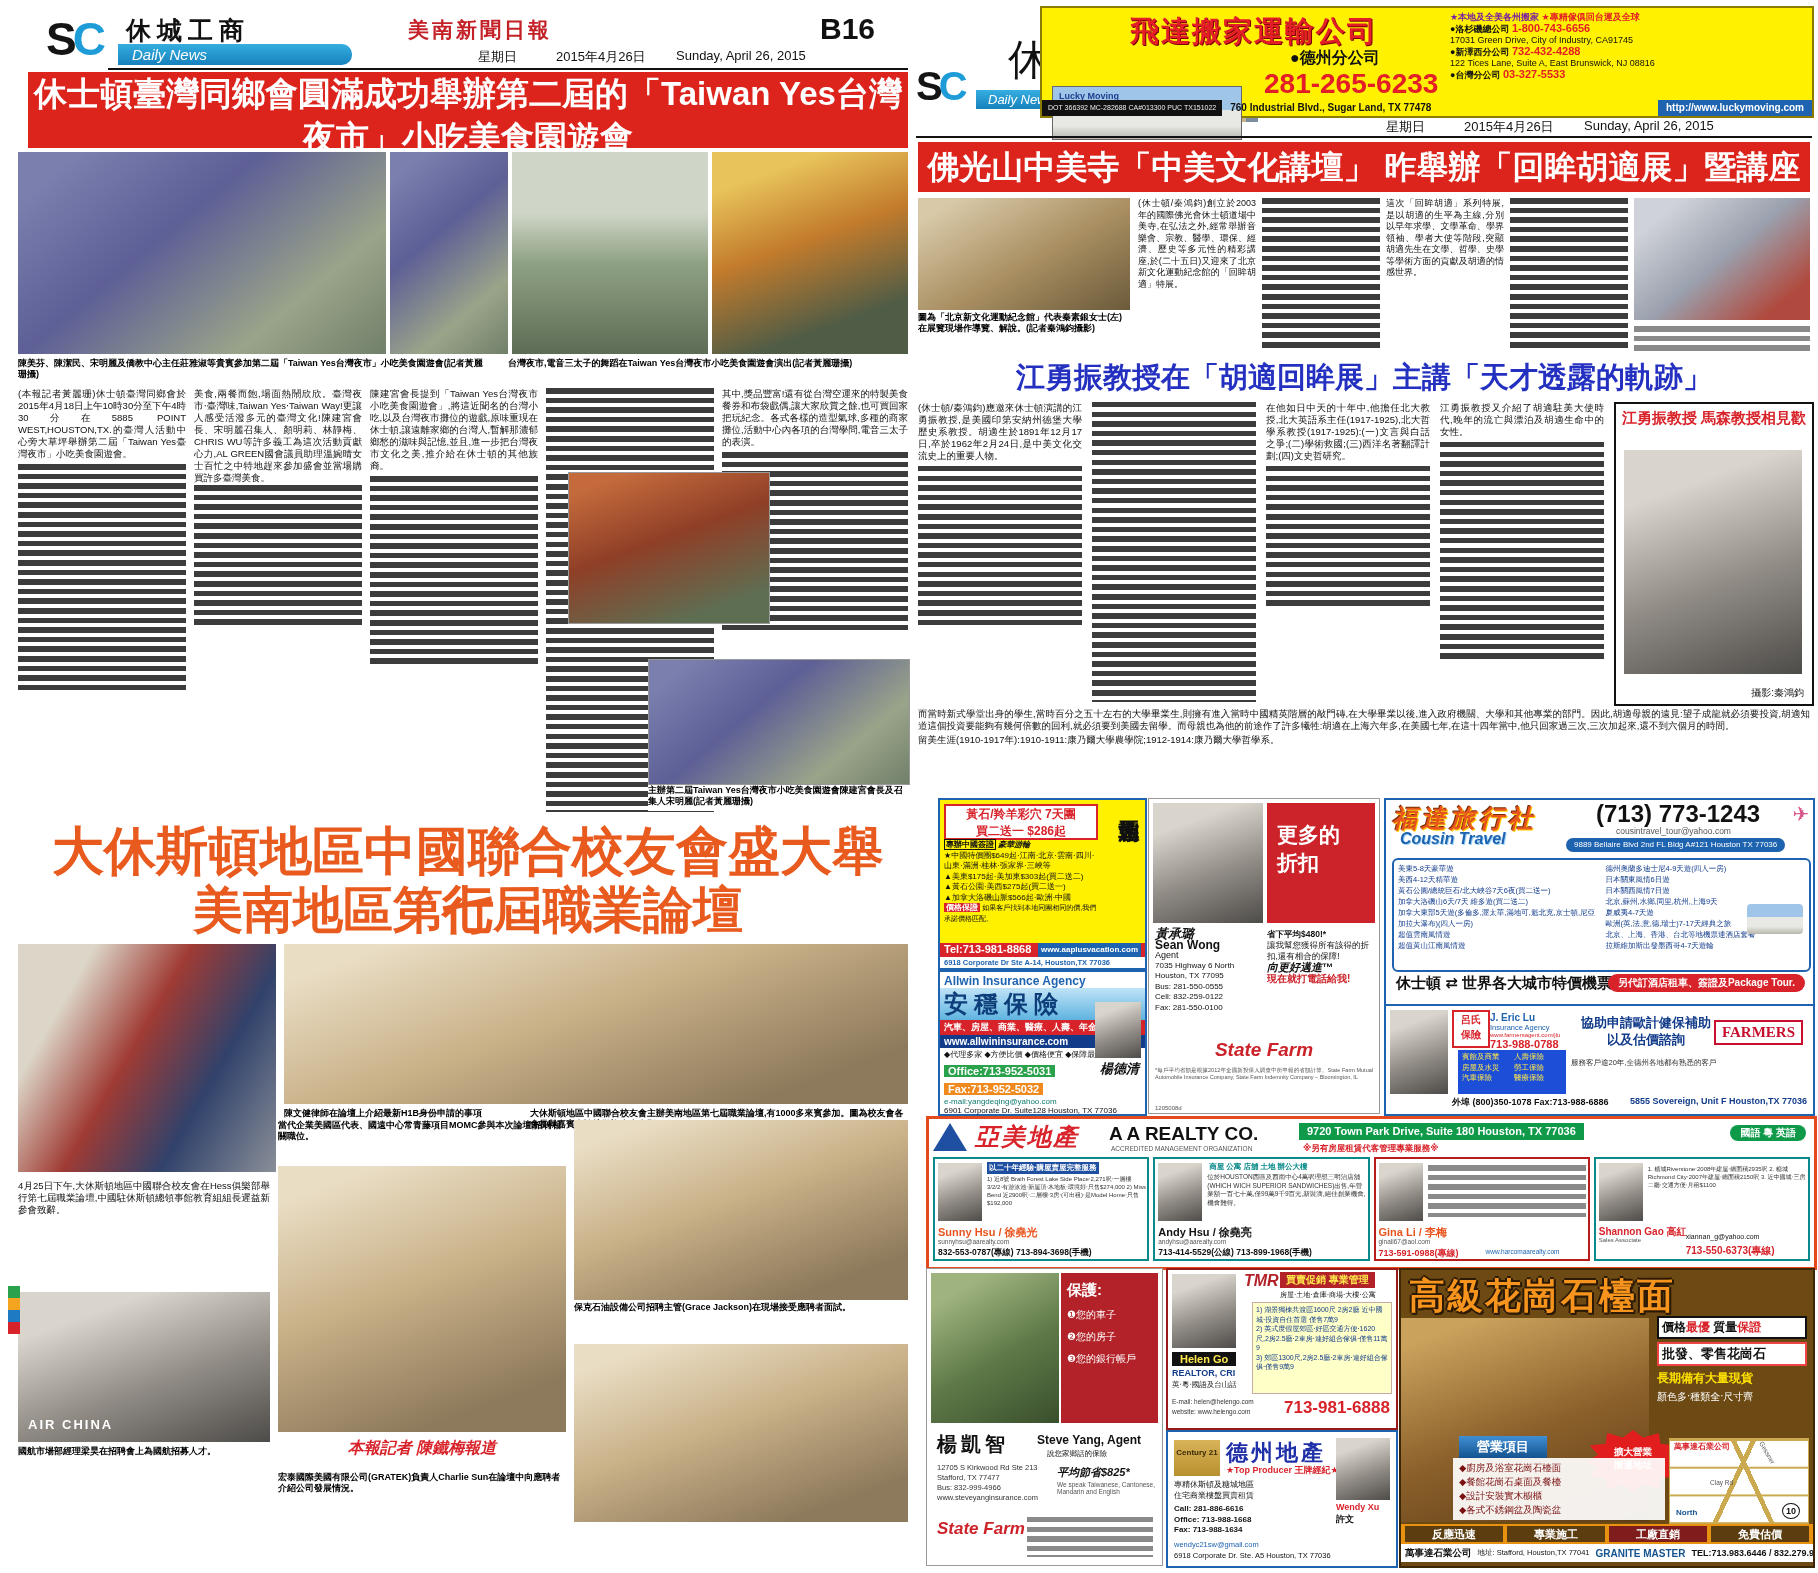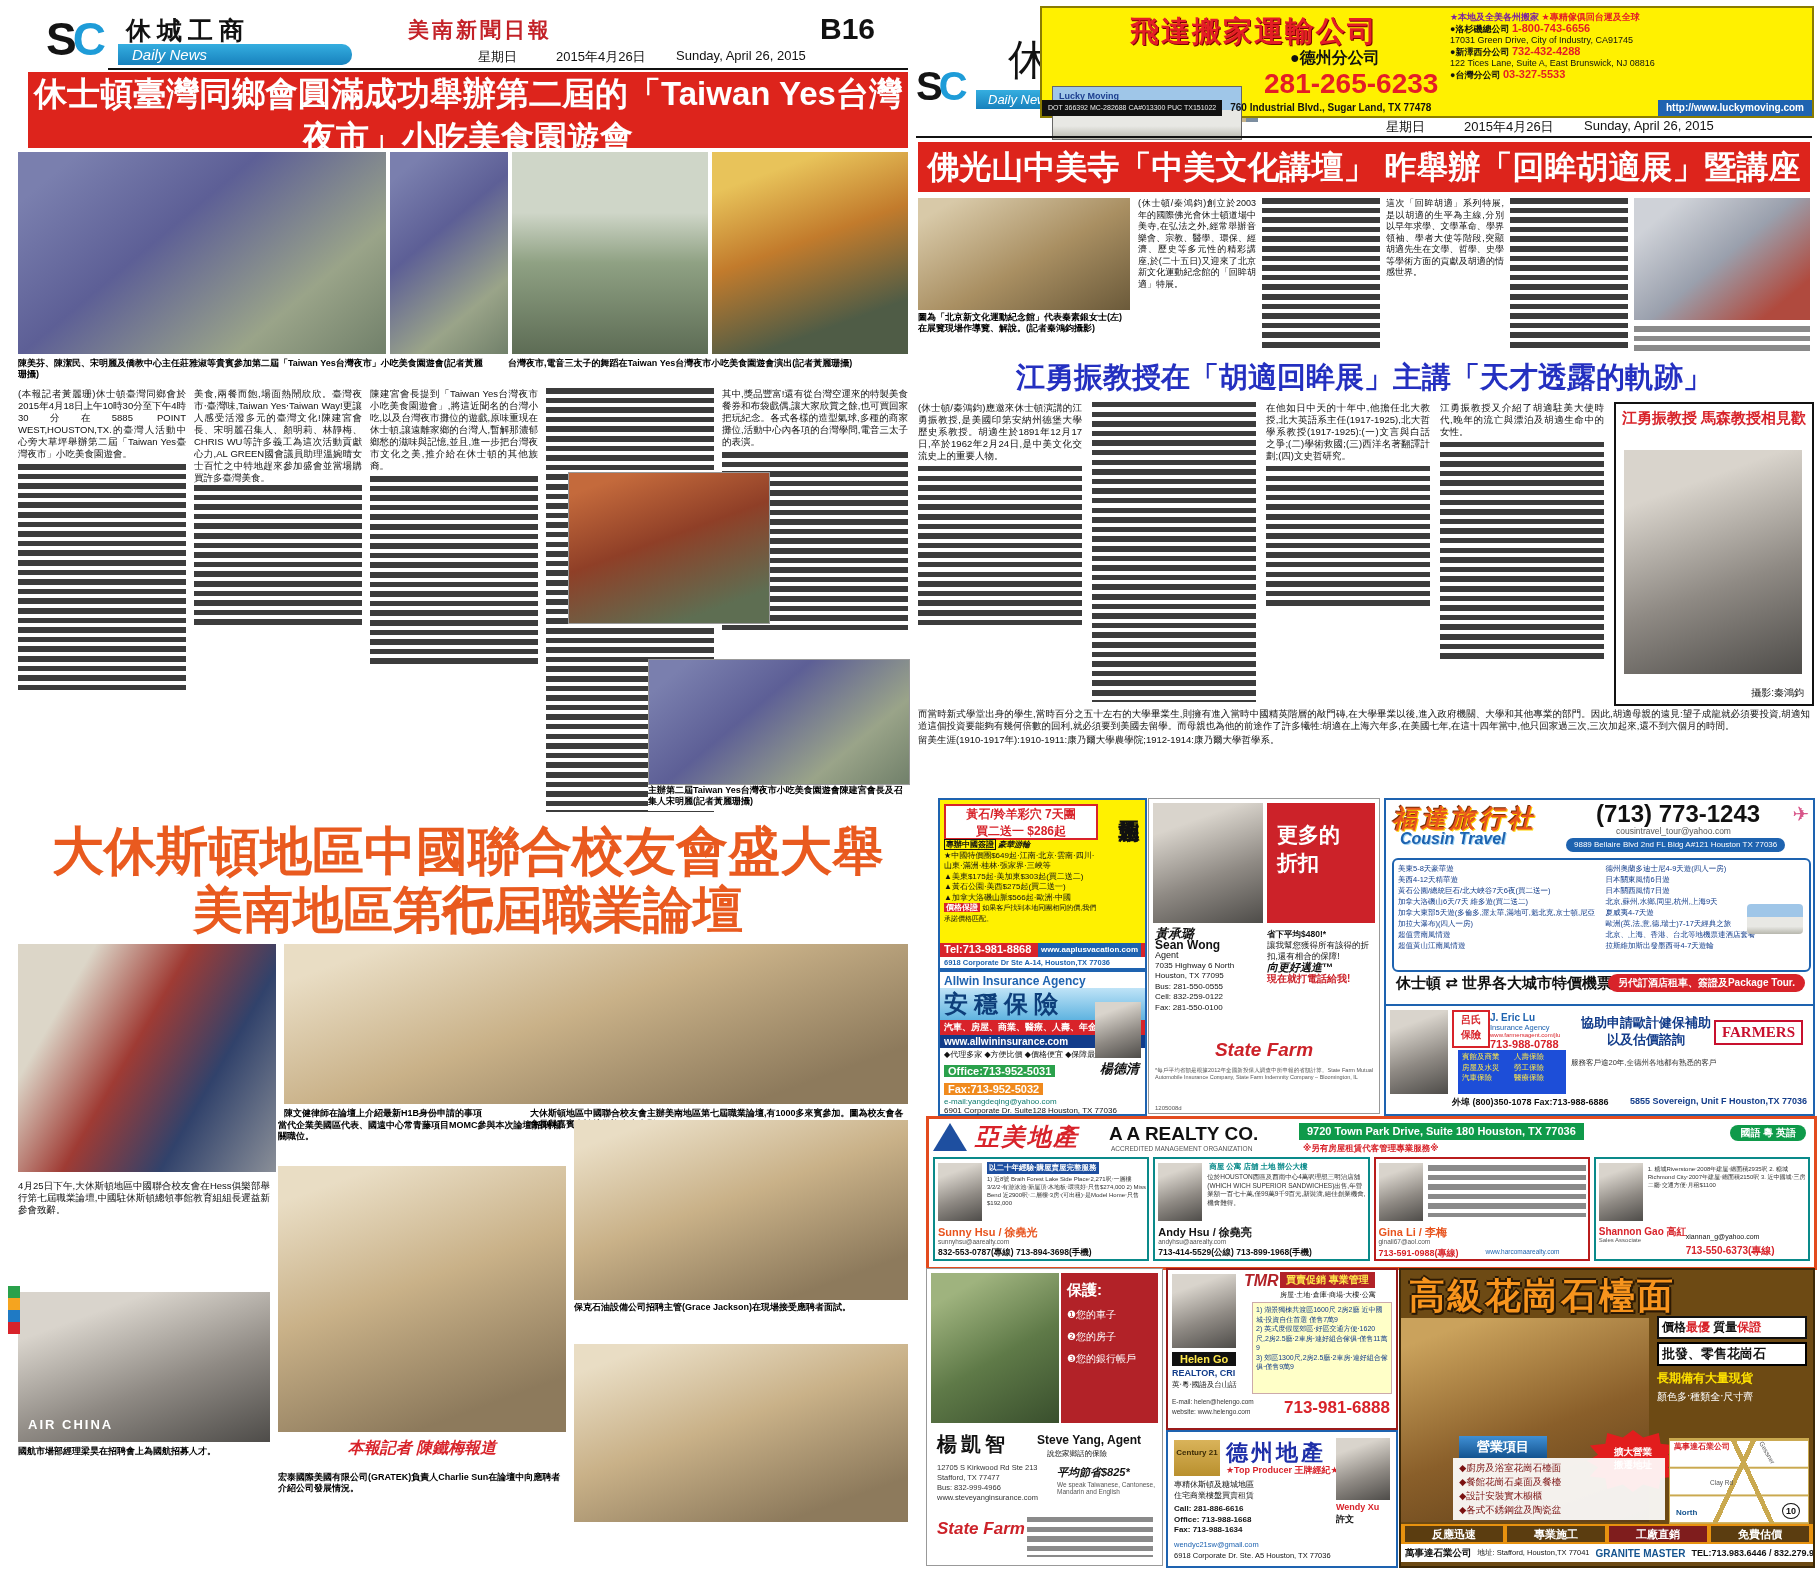--- a/index.html
+++ b/index.html
@@ -437,21 +437,21 @@
     </div>
 
     <div class="abs" style="left:483px;top:1264px;width:412px;height:296px;background:#6d4a14;border:2px solid #3c2807">
       <div class="abs b outline-orange" style="left:8px;top:2px;font-size:36px;letter-spacing:2px">高級花崗石檯面</div>
       <div class="abs ph kitchen" style="left:0;top:48px;width:248px;height:204px"></div>
       <div class="abs" style="left:256px;top:46px;width:150px">
         <div class="b" style="background:#fff;border:2px solid #111;font-size:12px;padding:1px 3px;white-space:nowrap">
           <span>價格</span><span style="color:#d8232a">最優</span>
           <span>質量</span><span style="color:#d8232a">保證</span>
         </div>
-        <div class="b" style="background:#fff;border:2px solid #000000;font-size:13px;margin-top:3px;padding:1px 3px">批發、零售花崗石</div>
+        <div class="b" style="background:#fff;border:2px solid #ef4444;font-size:13px;margin-top:3px;padding:1px 3px">批發、零售花崗石</div>
         <div class="b" style="color:#ffe200;font-size:12px;margin-top:4px">長期備有大量現貨</div>
         <div style="color:#fff;font-size:10px;margin-top:3px">顏色多‧種類全‧尺寸齊</div>
       </div>
       <div class="abs starburst c b" style="left:186px;top:160px;width:92px;height:62px;font-size:9.5px;padding-top:16px;box-sizing:border-box">
         <div>擴大營業</div>
         <div>搬遷地址</div>
       </div>
       <div class="abs b" style="left:58px;top:166px;background:linear-gradient(180deg,#3f8fd4,#14538f);color:#fff;font-size:13px;padding:2px 18px">營業項目</div>
       <div class="abs" style="left:52px;top:188px;width:200px;background:rgba(255,255,255,.92);color:#7a1010;font-size:9.5px;line-height:14px;padding:3px 6px">
         <div>◆廚房及浴室花崗石檯面</div>

